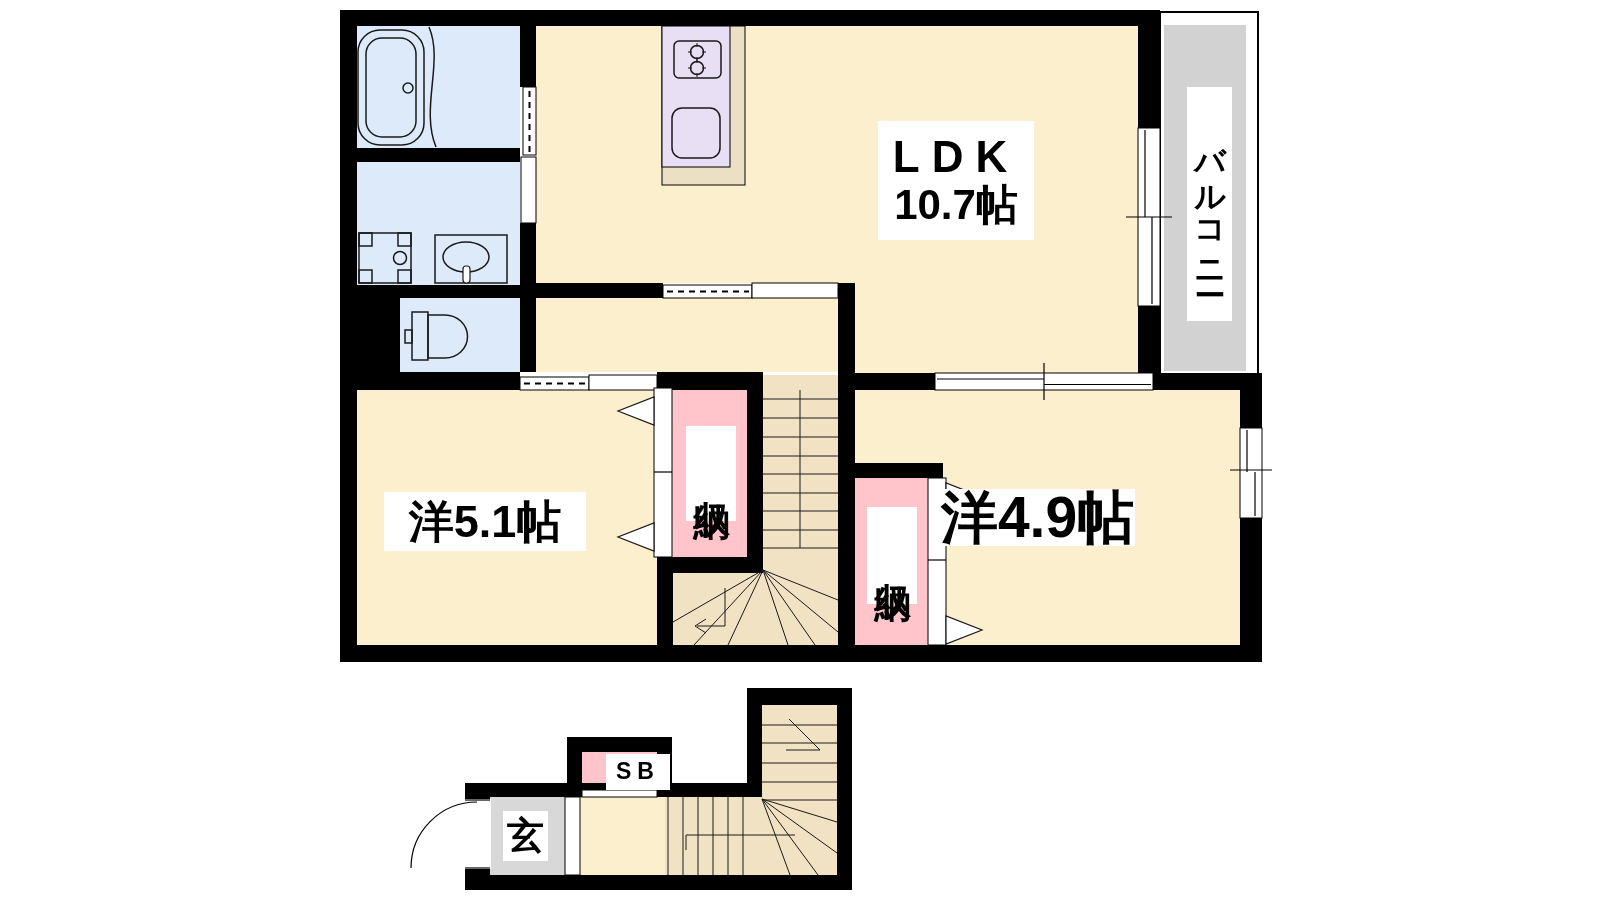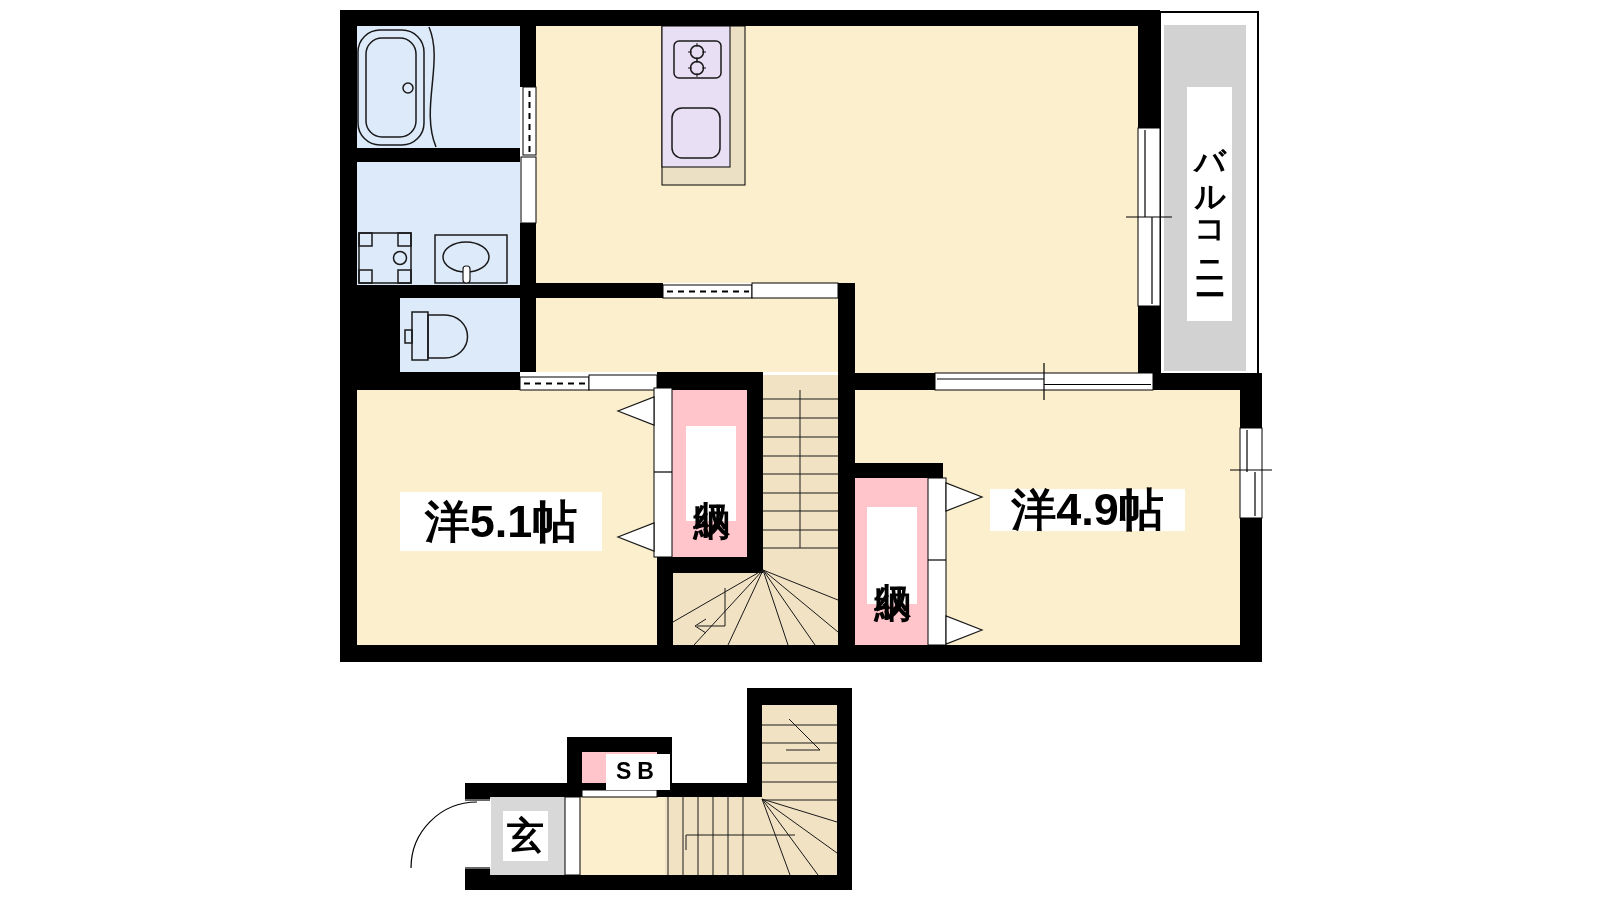--- a/index.html
+++ b/index.html
@@ -211,24 +211,28 @@
   <g>
     <path class="tread" d="M668 797 V875 M683 797 V875 M698 797 V875 M713 797 V875 M728 797 V875 M743 797 V875"></path>
     <path class="tread" d="M762 725 H837 M762 743 H837 M762 763 H837 M762 782 H837 M762 800 H837"></path>
     <path class="tread" d="M762 799 L790 875 M762 799 L818 875 M762 799 L837 853 M762 799 L837 822"></path>
     <g>
       <path class="tread" d="M686 850 V835 H795 M786 750 H820 L789 719"></path>
     </g>
   </g>
 </svg>
 
-
-  <div class="lbl" style="left:400px;top:492px;width:202px;height:59px;font-size:45px;">洋5.1帖</div>
-
-  <div class="lbl" style="left:990px;top:489px;width:195px;height:42px;font-size:45px;">洋4.9帖</div>
+  <div class="lbl ldkbox" style="left:878px;top:121px;width:156px;height:119px;">
+    <span style="font-size:44px;letter-spacing:12px;">LDK</span>
+    <span style="font-size:42px;">10.7帖</span>
+  </div>
+
+  <div class="lbl" style="left:384px;top:492px;width:202px;height:59px;font-size:45px;">洋5.1帖</div>
+
+  <div class="lbl" style="left:940px;top:489px;width:195px;height:57px;font-size:57px;">洋4.9帖</div>
 
   <div class="lbl vert" style="left:686px;top:426px;width:50px;height:95px;font-size:37px;">収納</div>
 
   <div class="lbl vert" style="left:867px;top:507px;width:50px;height:97px;font-size:37px;">収納</div>
 
   <div class="lbl vert" style="left:1187px;top:87px;width:45px;height:234px;font-size:31px;">バルコニー</div>
 
   <div class="lbl" style="left:503px;top:811px;width:45px;height:50px;font-size:37px;">玄</div>
 
   <div class="lbl" style="left:606px;top:754px;width:64px;height:36px;font-size:23px;letter-spacing:6px;">SB</div>

